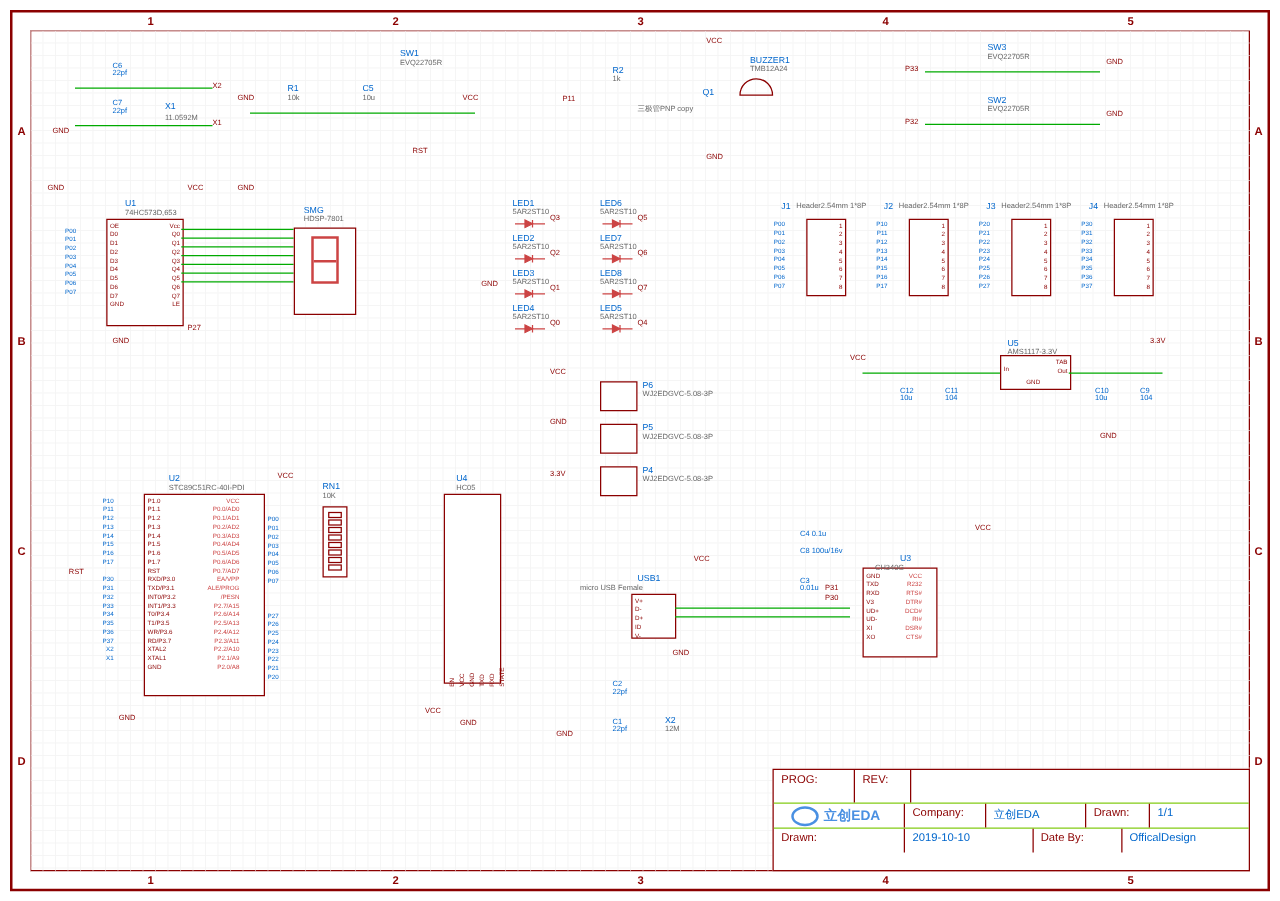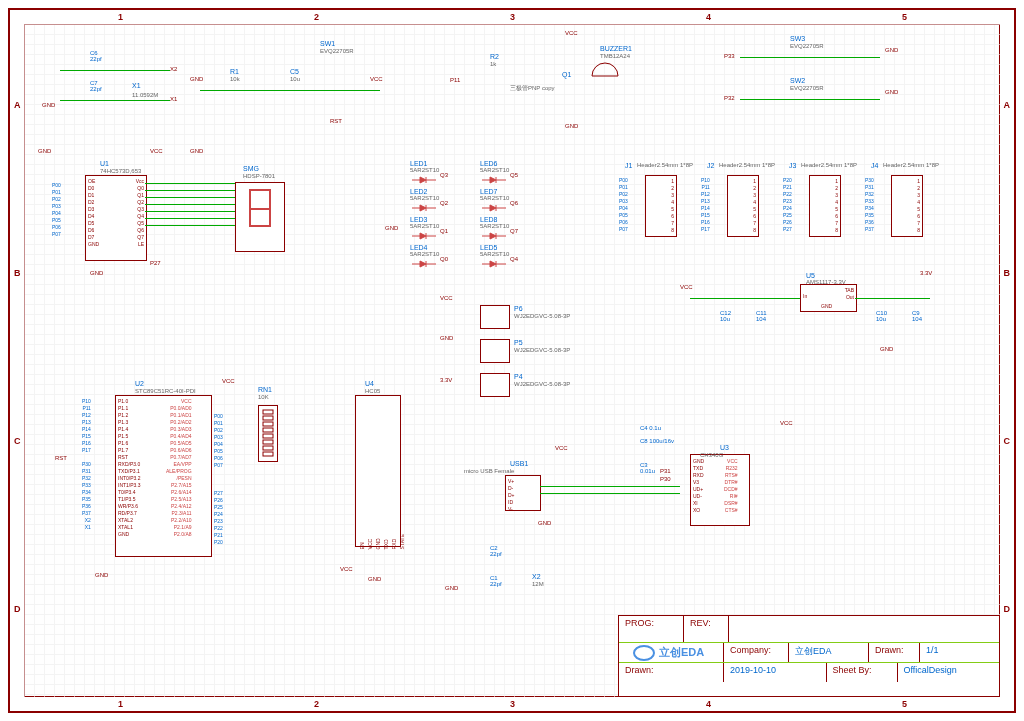--- a/index.html
+++ b/index.html
@@ -82,21 +82,21 @@
           </span>
    </div>
    <div class="cell lbl">Company:</div>
    <div class="cell val">立创EDA</div>
    <div class="cell lbl" style="width:38px">Drawn:</div>
    <div class="cell val" style="width:30px;border-right:none">1/1</div>
   </div>
   <div class="row">
    <div class="cell lbl" style="width:92px">Drawn:</div>
    <div class="cell val" style="width:102px">2019-10-10</div>
-   <div class="cell lbl" style="width:58px">Sheet By:</div>
+   <div class="cell lbl" style="width:58px">Date By:</div>
    <div class="cell val" style="border-right:none">OfficalDesign</div>
   </div>
  </div>
 
  <div class="sch" style="left:60px;top:50px;width:120px;height:70px">
    <div class="cap" style="left:30px;top:0"><span>C6</span><br><span>22pf</span></div>
    <div class="cap" style="left:30px;top:30px"><span>C7</span><br><span>22pf</span></div>
    <div class="ref" style="left:72px;top:32px">X1</div>
    <div class="val2" style="left:72px;top:42px">11.0592M</div>
    <div class="wire-h" style="left:0;top:20px;width:110px"></div>

